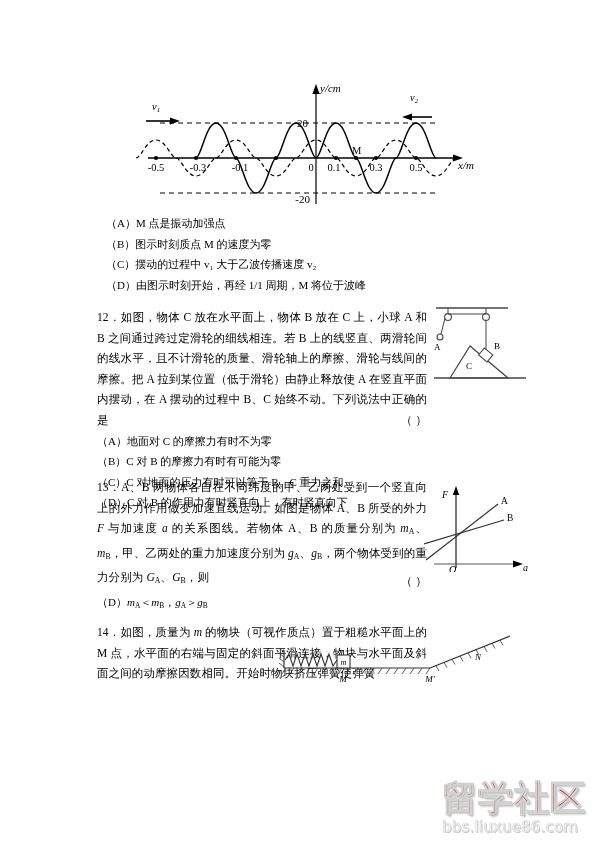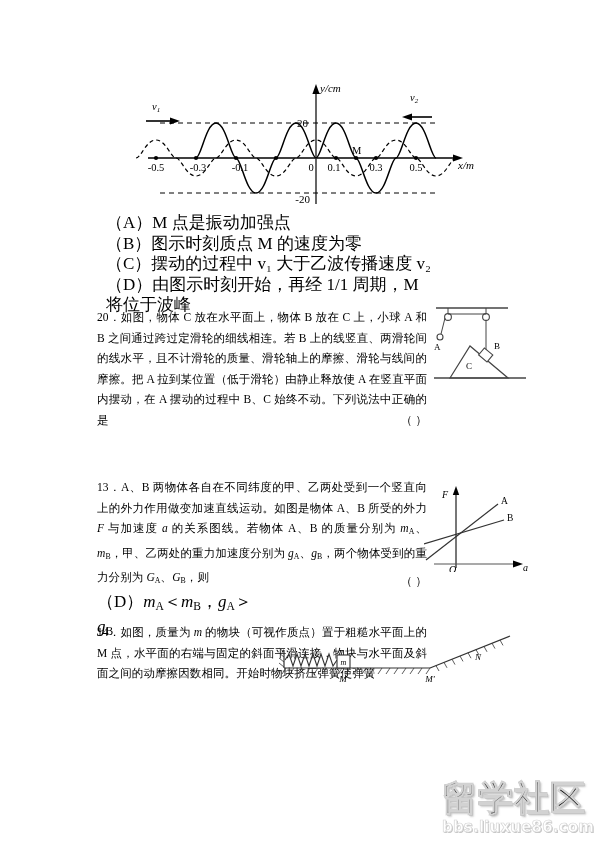--- a/index.html
+++ b/index.html
@@ -5,21 +5,21 @@
   html,body{margin:0;padding:0;background:#fff;}
   body{
     width:600px;height:848px;
     font-family:"Liberation Serif","DejaVu Serif",serif;
     color:#000;position:relative;overflow:hidden;
   }
   .page{position:absolute;inset:0;}
 
   
   .qtext{font-size:11.5px;line-height:20.6px;letter-spacing:.1px;}
-  .opt{font-size:17px;line-height:20.6px;}
+  .opt{font-size:11px;line-height:20.6px;}
   sub{font-size:.68em;vertical-align:-0.25em;}
   .it{font-style:italic;}
 
   
   .fig-wave{position:absolute;left:120px;top:70px;width:360px;height:140px;}
   .fig-wave svg{display:block;}
 
   
   .q11opts{position:absolute;left:106px;top:213px;width:330px;}
   .q11opts .opt{margin:0;padding:0 0 0 0;}
@@ -42,28 +42,28 @@
   .fig-spring{position:absolute;left:278px;top:628px;width:250px;height:60px;}
 
   
   .watermark{
     position:absolute;left:442px;top:778px;width:156px;height:66px;
     pointer-events:none;user-select:none;
   }
   .wm-cn{
     font-family:"DejaVu Sans","Liberation Sans",sans-serif;
     font-size:35px;font-weight:700;letter-spacing:1px;
-    color:#000000;
+    color:#b91c1c;
     -webkit-text-stroke:1px #d2d2d2;
     text-shadow:1px 1px 0 #bdbdbd, 2px 2px 2px rgba(150,150,150,.55);
     line-height:40px;
   }
   .wm-url{
     font-family:"DejaVu Sans","Liberation Sans",sans-serif;
-    font-size:15px;font-weight:700;color:#fff;
+    font-size:15px;font-weight:400;color:#fff;
     -webkit-text-stroke:.7px #d6d6d6;
     text-shadow:1px 1px 0 #c4c4c4;
     line-height:18px;letter-spacing:.2px;
   }
 </style>
 </head>
 <body>
 
 <div class="page">
 
@@ -130,22 +130,28 @@
   </div>
 
   <div class="q11opts">
     <div class="opt">（A）M 点是振动加强点</div>
     <div class="opt">（B）图示时刻质点 M 的速度为零</div>
     <div class="opt">（C）摆动的过程中 v₁ 大于乙波传播速度 v₂</div>
     <div class="opt">（D）由图示时刻开始，再经 1/1 周期，M 将位于波峰</div>
   </div>
 
   <div class="qblock" id="q12">
-    <div class="qtext" style="text-align:justify;">20．如图，物体 C 放在水平面上，物体 B 放在 C 上，小球 A 和 B 之间通过跨过定滑轮的细线相连。若 B 上的线竖直、两滑轮间的线水平，且不计滑轮的质量、滑轮轴上的摩擦、滑轮与线间的摩擦。把 A 拉到某位置（低于滑轮）由静止释放使 A 在竖直平面内摆动，在 A 摆动的过程中 B、C 始终不动。下列说法中正确的是</div>
+    <div class="qtext" style="text-align:justify;">12．如图，物体 C 放在水平面上，物体 B 放在 C 上，小球 A 和 B 之间通过跨过定滑轮的细线相连。若 B 上的线竖直、两滑轮间的线水平，且不计滑轮的质量、滑轮轴上的摩擦、滑轮与线间的摩擦。把 A 拉到某位置（低于滑轮）由静止释放使 A 在竖直平面内摆动，在 A 摆动的过程中 B、C 始终不动。下列说法中正确的是</div>
     <div class="qtext" style="text-align:right;margin-top:-20.6px;">（    ）</div>
+    <div style="margin-top:0px;">
+      <div class="opt">（A）地面对 C 的摩擦力有时不为零</div>
+      <div class="opt">（B）C 对 B 的摩擦力有时有可能为零</div>
+      <div class="opt">（C）C 对地面的压力有时可以等于 B、C 重力之和</div>
+      <div class="opt">（D）C 对 B 的作用力有时竖直向上，有时竖直向下</div>
+    </div>
   </div>
 
   <div class="fig-pulley">
     <svg width="104" height="86" viewBox="0 0 104 86">
 
       <line x1="8" y1="6" x2="80" y2="6" stroke="#444" stroke-width="1.3"></line>
 
       <line x1="20" y1="6" x2="20" y2="12" stroke="#444" stroke-width="1"></line>
       <line x1="58" y1="6" x2="58" y2="12" stroke="#444" stroke-width="1"></line>
 

